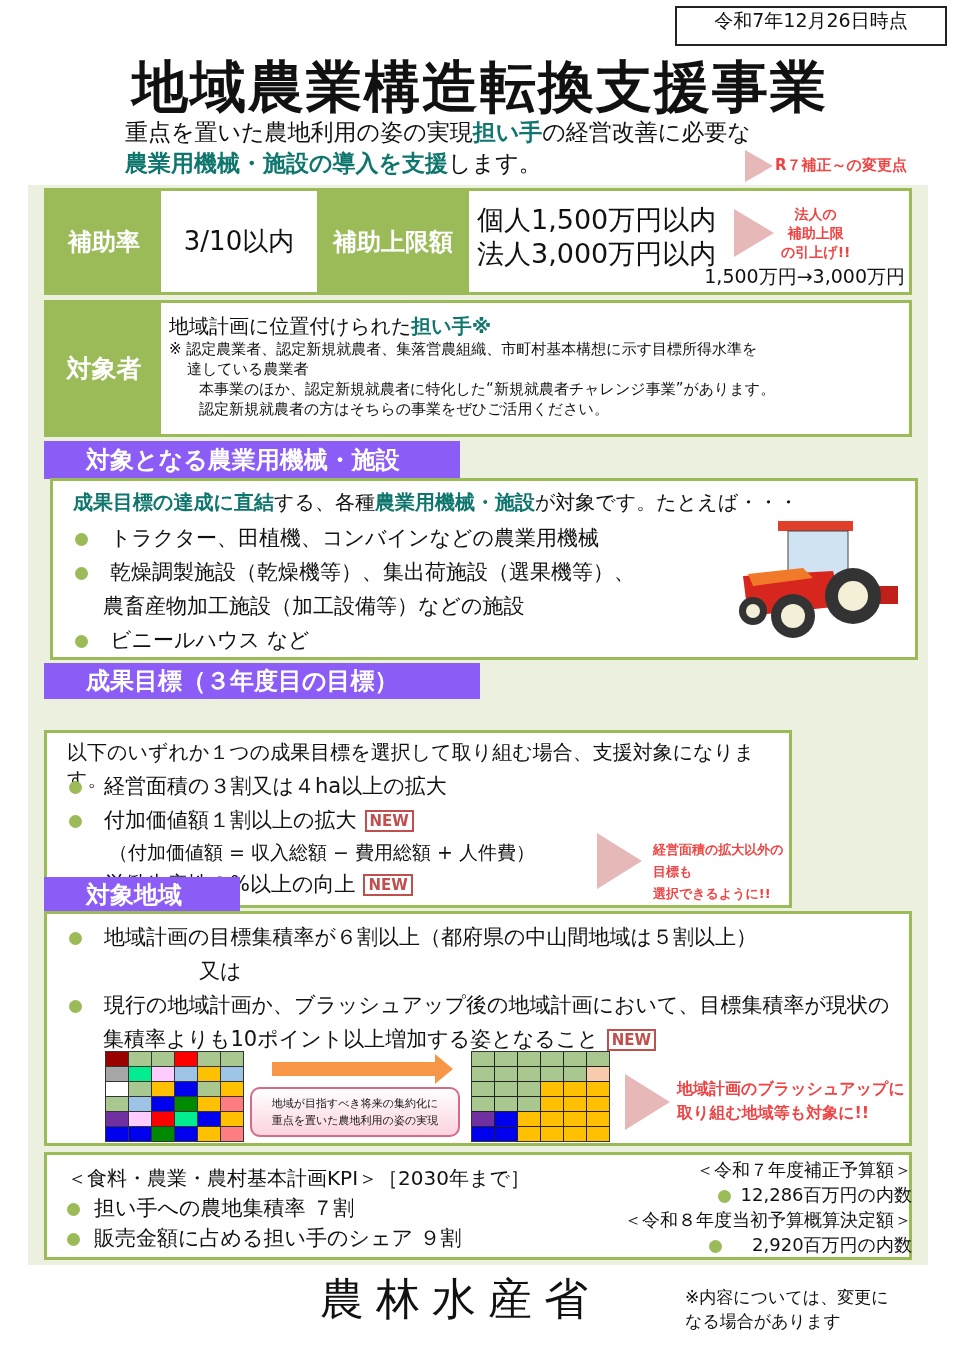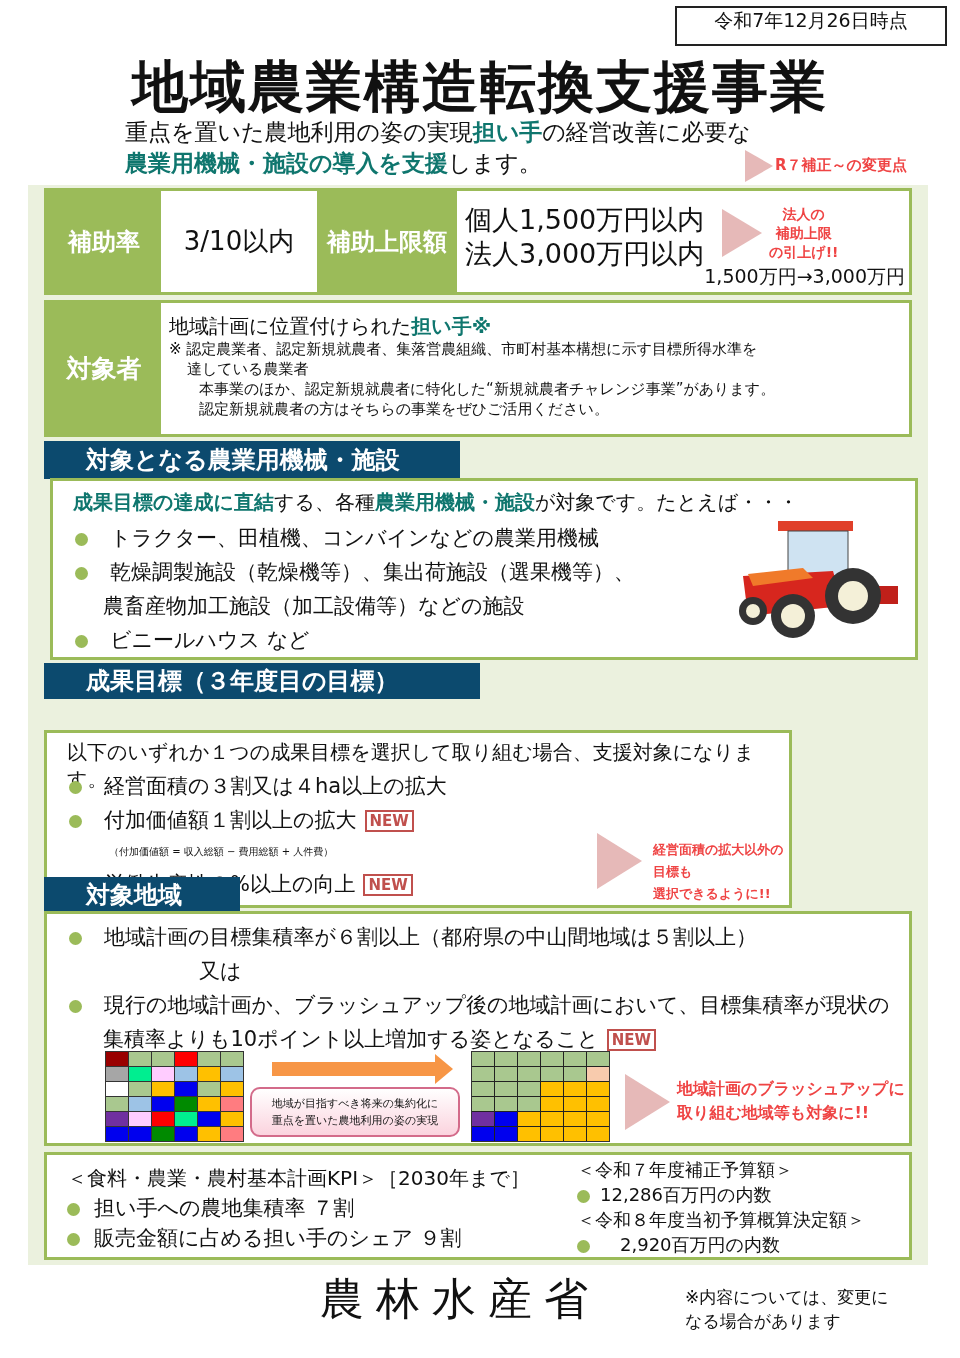--- a/index.html
+++ b/index.html
@@ -7,21 +7,21 @@
 .abs{position:absolute}
 .datebox{left:675px;top:6px;width:272px;height:40px;border:2px solid #222;font-size:19px;display:flex;align-items:flex-start;justify-content:center}
 .title{left:0;width:960px;top:50px;text-align:center;font-size:56px;font-weight:bold;letter-spacing:2px;font-family:"DejaVu Sans",sans-serif}
 .lead{left:125px;top:117px;font-size:23px;line-height:31px}
 .g{color:#0f766e;font-weight:bold}
 .red{color:#ef4444;font-weight:bold}
 .tri{width:0;height:0;border-top:16px solid transparent;border-bottom:16px solid transparent;border-left:28px solid #e6b9b8}
 .panel{left:28px;top:185px;width:900px;height:1080px;background:#ebf1de}
 .box{background:#fff;border:3px solid #9bbb59}
 .gcell{background:#9bbb59;color:#fff;font-weight:bold;display:flex;align-items:center;justify-content:center}
-.sechead{background:#0c4a6e;color:#fff;font-weight:bold;font-size:24px;padding-left:42px;display:flex;align-items:center}
+.sechead{background:#8b5cf6;color:#fff;font-weight:bold;font-size:24px;padding-left:42px;display:flex;align-items:center}
 .bul{display:inline-block;width:13px;height:13px;border-radius:50%;background:#9bbb59;margin-right:22px;vertical-align:middle}
 .li{font-size:21px;line-height:34px;white-space:nowrap}
 .new{display:inline-block;border:2px solid #c0504d;color:#c0504d;font-weight:bold;font-size:15px;padding:0 3px;line-height:18px;margin-left:8px;vertical-align:middle}
 .grid{display:grid;grid-template-columns:repeat(6,22px);grid-auto-rows:14px;gap:1px;background:#333;border:1px solid #333}
 </style>
 </head>
 <body>
 
 <div class="abs datebox">
     <span>令和7年12月26日時点</span>
@@ -32,21 +32,21 @@
   <div><span class="g">農業用機械・施設の導入を支援</span><span>します。</span></div>
 </div>
 <div class="abs tri" style="left:745px;top:150px"></div>
 <div class="abs red" style="left:775px;top:156px;font-size:15px">R７補正～の変更点</div>
 
 <div class="abs panel"></div>
 
 <div class="abs box" style="left:44px;top:188px;width:868px;height:107px;display:flex;border-width:3px">
   <div class="gcell" style="width:114px;font-size:24px">補助率</div>
   <div style="width:156px;display:flex;align-items:center;justify-content:center;font-size:26px">3/10以内</div>
-  <div class="gcell" style="width:140px;font-size:24px">補助上限額</div>
+  <div class="gcell" style="width:152px;font-size:24px">補助上限額</div>
   <div style="flex:1;position:relative">
     <div style="position:absolute;left:8px;top:12px;font-size:27px;line-height:34px">
         <div>個人1,500万円以内</div>
         <div>法人3,000万円以内</div>
       </div>
     <div class="tri" style="position:absolute;left:265px;top:18px;border-top-width:24px;border-bottom-width:24px;border-left-width:40px"></div>
     <div class="red" style="position:absolute;left:312px;top:14px;font-size:14px;line-height:19px;text-align:center">
       <div>法人の</div>
         <div>補助上限</div>
         <div>の引上げ!!</div>
@@ -89,21 +89,21 @@
       <circle cx="20" cy="95" r="7" fill="#f4f0d8"></circle>
   </svg>
 </div>
 
 <div class="abs sechead" style="left:44px;top:663px;width:436px;height:36px">成果目標（３年度目の目標）</div>
 <div class="abs box" style="left:44px;top:730px;width:748px;height:178px">
   <div style="position:absolute;left:20px;top:6px;font-size:20px">以下のいずれか１つの成果目標を選択して取り組む場合、支援対象になります。</div>
   <div style="position:absolute;left:22px;top:36px">
     <div class="li"><span class="bul"></span><span>経営面積の３割又は４ha以上の拡大</span></div>
     <div class="li"><span class="bul"></span><span>付加価値額１割以上の拡大</span><span class="new">NEW</span></div>
-    <div style="font-size:10px;padding-left:40px;line-height:30px">（付加価値額 = 収入総額 − 費用総額 + 人件費）</div>
+    <div style="font-size:19px;padding-left:40px;line-height:30px">（付加価値額 = 収入総額 − 費用総額 + 人件費）</div>
     <div class="li"><span class="bul"></span><span>労働生産性３%以上の向上</span><span class="new">NEW</span></div>
   </div>
   <div class="tri" style="position:absolute;left:550px;top:100px;border-top-width:28px;border-bottom-width:28px;border-left-width:45px"></div>
   <div class="red" style="position:absolute;left:606px;top:106px;font-size:13px;line-height:22px">
       <div>経営面積の拡大以外の目標も</div>
       <div>選択できるように!!</div>
     </div>
 </div>
 
 <div class="abs sechead" style="left:44px;top:877px;width:196px;height:36px">対象地域</div>
@@ -202,21 +202,21 @@
       <div>取り組む地域等も対象に!!</div>
     </div>
 </div>
 
 <div class="abs box" style="left:44px;top:1152px;width:868px;height:108px">
   <div style="position:absolute;left:20px;top:8px">
     <div style="font-size:20px;line-height:30px">＜食料・農業・農村基本計画KPI＞［2030年まで］</div>
     <div class="li" style="line-height:30px"><span class="bul" style="margin-right:14px"></span><span>担い手への農地集積率  ７割</span></div>
     <div class="li" style="line-height:30px"><span class="bul" style="margin-right:14px"></span><span>販売金額に占める担い手のシェア  ９割</span></div>
   </div>
-  <div style="position:absolute;left:530px;top:2px;width:335px;text-align:left;font-size:18px;line-height:25px">
+  <div style="position:absolute;left:530px;top:2px;width:335px;text-align:right;font-size:18px;line-height:25px">
     <div>＜令和７年度補正予算額＞</div>
     <div><span class="bul" style="margin-right:10px"></span><span>12,286百万円の内数</span></div>
     <div>＜令和８年度当初予算概算決定額＞</div>
     <div><span class="bul" style="margin-right:30px"></span><span>2,920百万円の内数</span></div>
   </div>
 </div>
 
 <div class="abs" style="left:320px;top:1270px;font-size:44px;letter-spacing:12px;font-family:'DejaVu Serif',serif">農林水産省</div>
 <div class="abs" style="left:685px;top:1285px;font-size:17px;line-height:24px">
     <div>※内容については、変更に</div>

